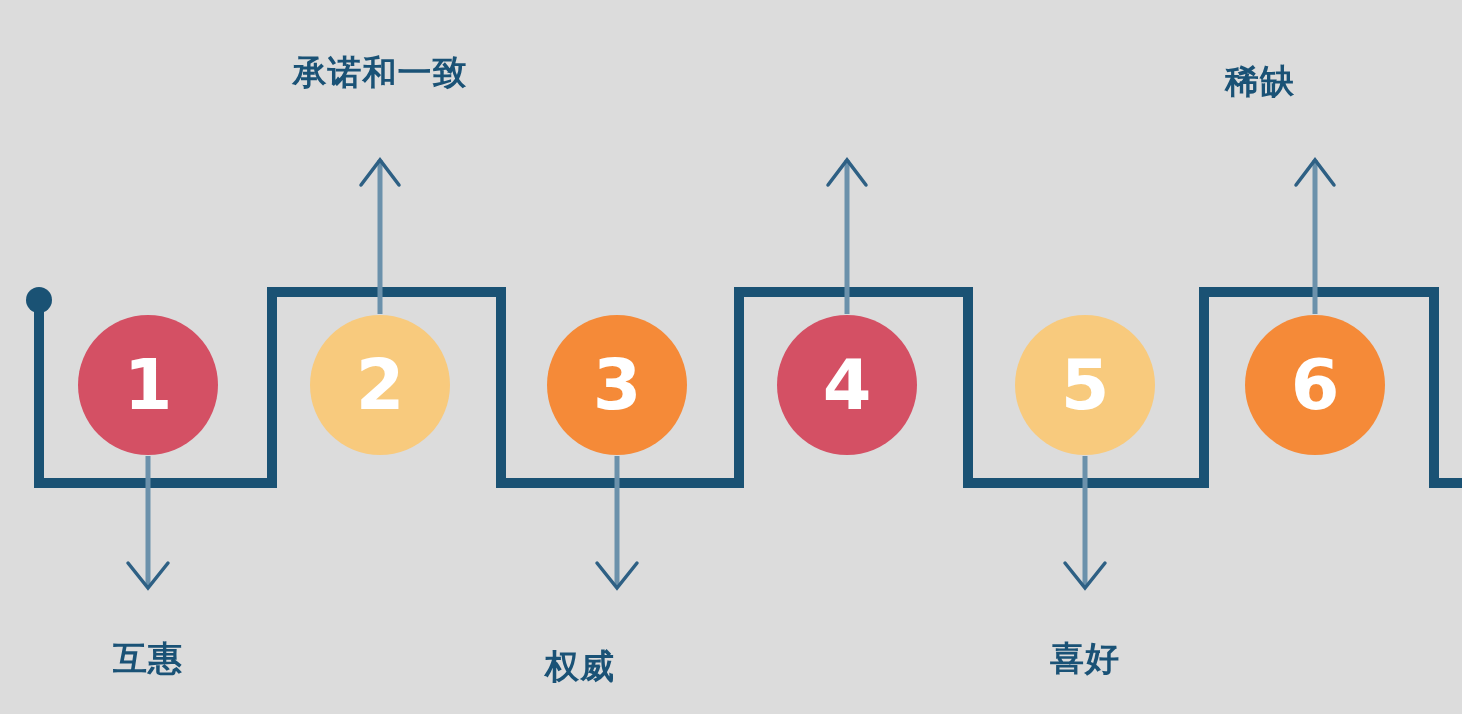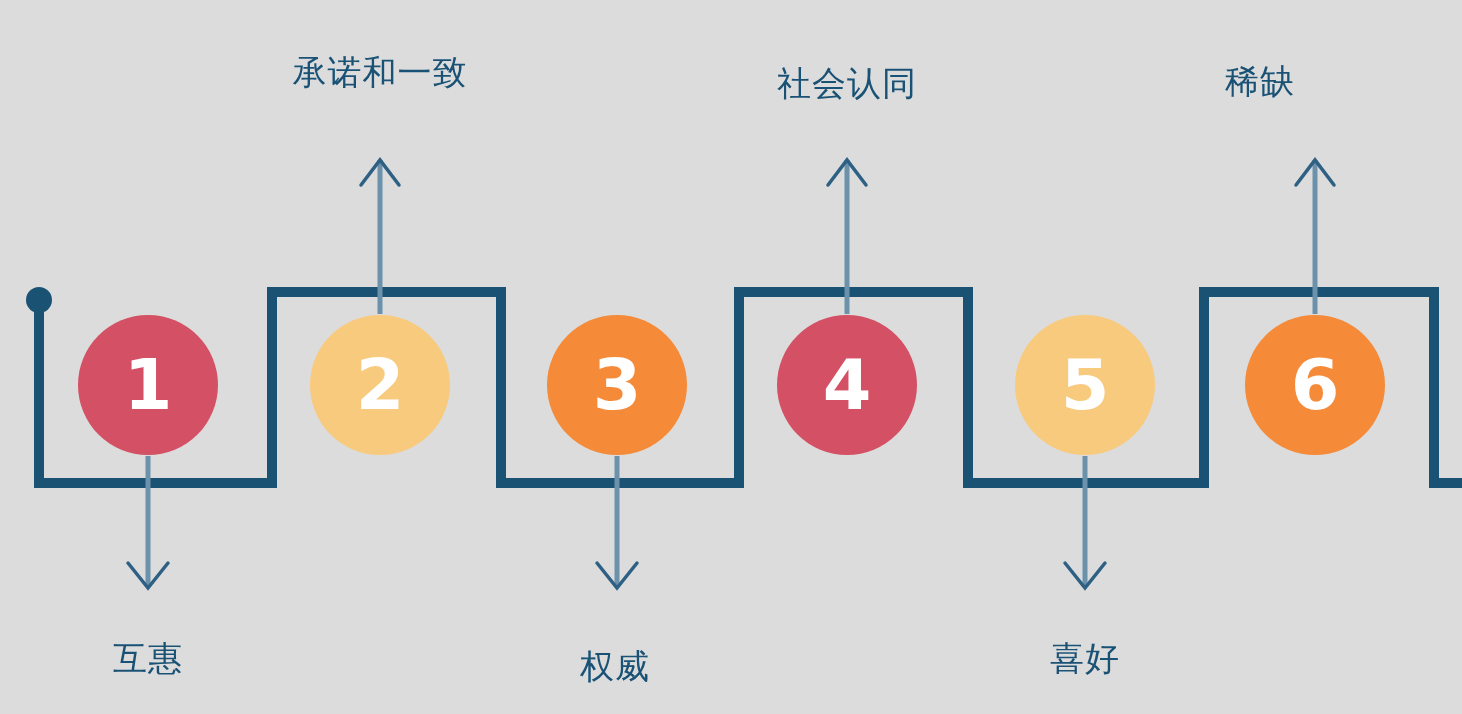--- a/index.html
+++ b/index.html
@@ -43,21 +43,21 @@
     font-size: 70px;
     font-weight: bold;
     line-height: 1;
     color: var(--number-color, #ffffff);
   }
   .step-label {
     position: absolute;
     transform: translateX(-50%);
     white-space: nowrap;
     font-size: 34px;
-    font-weight: normal;
+    font-weight: bold;
     color: var(--label-color, #1a5276);
     letter-spacing: 1px;
   }
 </style>
 </head>
 <body>
 
 <div class="stage">
 
   <svg class="flow-svg" viewBox="0 0 1462 714" xmlns="http://www.w3.org/2000/svg">
@@ -123,18 +123,17 @@
     </div>
   </div>
   <div class="step" style="left:1245px">
     <div class="circle" style="background: rgb(245, 138, 56);">
       <span class="num">6</span>
     </div>
   </div>
 
   <div class="step-label" style="left:148px; top:636px">互惠</div>
   <div class="step-label" style="left:380px; top:50px">承诺和一致</div>
-  <div class="step-label" style="left:615px; top:644px">权威</div>
-  <div class="step-label" style="left:847px; top:61px">社会认同</div>
+  <div class="step-label" style="left:580px; top:644px">权威</div>
   <div class="step-label" style="left:1085px; top:636px">喜好</div>
   <div class="step-label" style="left:1260px; top:59px">稀缺</div>
 
 </div>
 
 </body></html>

